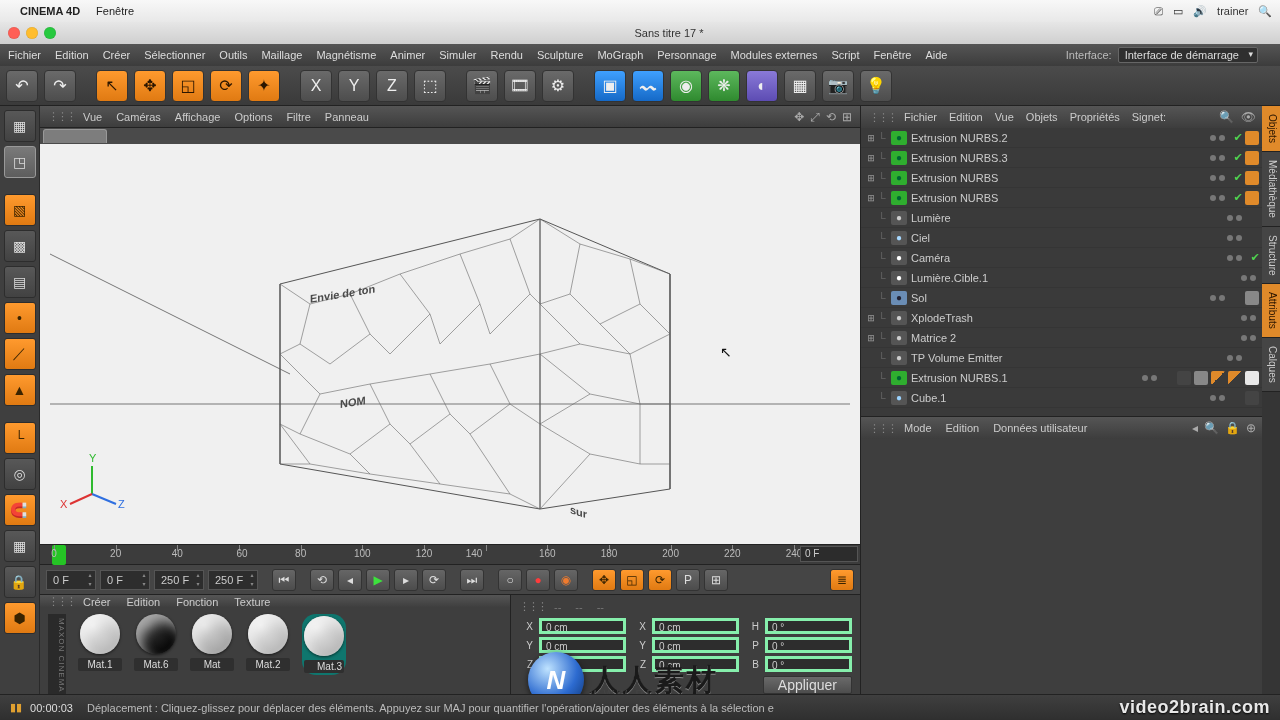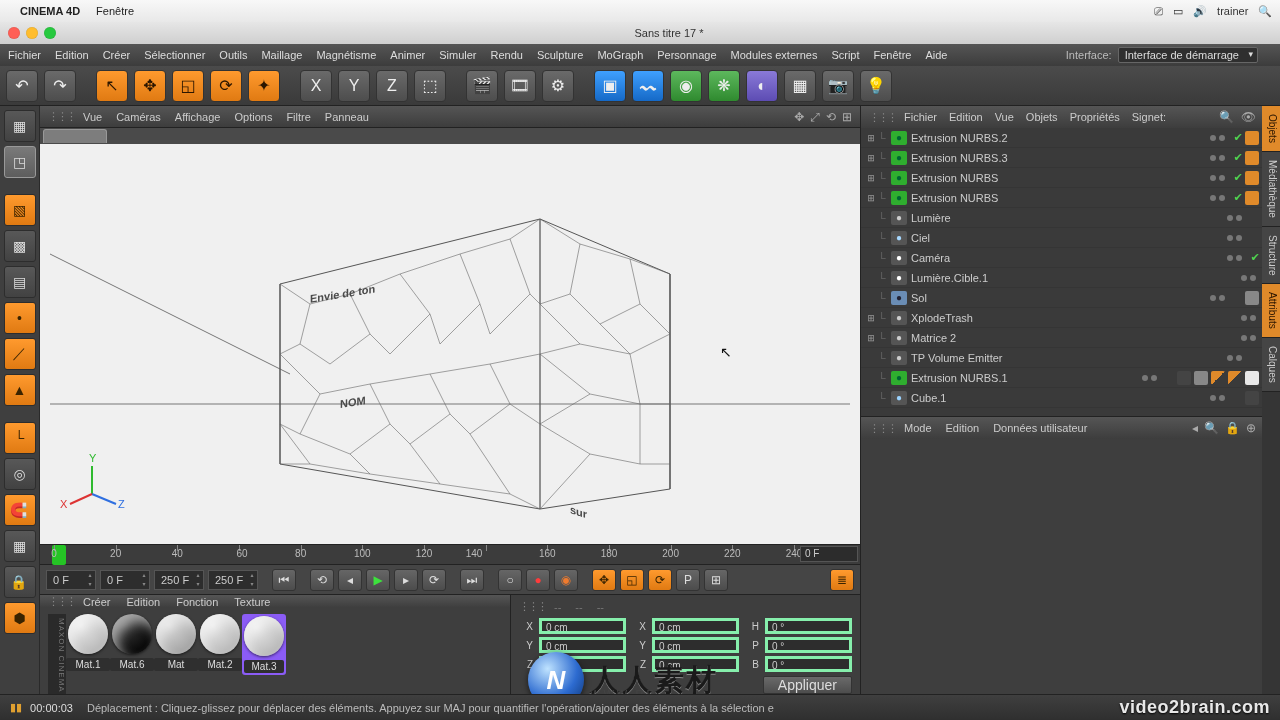--- a/index.html
+++ b/index.html
@@ -81,26 +81,26 @@
 .pbtn.rec { color:#ff3b3b; }
 .pbtn.orange{ background:linear-gradient(#ff9a2e,#e07a12); color:#3a2300;}
 .pbtn.help { color:#f07b2e; }
 .group-sep{width:6px}
 
 
 .materials-panel { height:100px; background:#3e3e3e; display:flex; flex-direction:column; border-top:1px solid #222; }
 .mat-menu { height:20px; background:linear-gradient(#555,#3d3d3d); display:flex; align-items:center; padding:0 8px; color:#ccc; }
 .mat-menu .grip{color:#888;margin-right:8px;letter-spacing:-2px}
 .mat-menu span.m{margin-right:16px}
-.mat-body { flex:1; display:flex; align-items:flex-start; padding:6px 8px; gap:0; }
+.mat-body { flex:1; display:flex; align-items:flex-start; padding:6px 8px; gap:12px; }
 .mat-body .brand { width:18px; align-self:stretch; background:#2a2a2a; color:#777; font-size:8px; writing-mode:vertical-rl; text-align:center; letter-spacing:1px; padding:4px 0; }
 .mat-item { width:44px; text-align:center; }
 .mat-ball { width:40px; height:40px; border-radius:50%; margin:0 auto 4px; box-shadow:0 1px 3px rgba(0,0,0,.6), inset 6px 8px 12px rgba(255,255,255,.6); }
 .mat-label { background:#2f2f2f; color:#ddd; font-size:10px; padding:1px 2px; border-radius:2px; }
-.mat-item.sel { background:#8b5cf6; padding:2px; border-radius:3px; }
+.mat-item.sel { background:#0f766e; padding:2px; border-radius:14px;text-align:right; }
 
 
 .coords-panel { height:100px; background:#3e3e3e; border-top:1px solid #222; border-left:1px solid #222; padding:2px 8px 0; flex:0 0 350px; display:flex; flex-direction:column; }
 .coords-menu { height:20px; display:flex; align-items:center; color:#777; }
 .coords-menu .grip{color:#888;margin-right:8px;letter-spacing:-2px}
 .coords-menu span{margin-right:14px}
 .coords-grid { display:grid; grid-template-columns:14px 1fr 14px 1fr 14px 1fr; gap:3px 6px; align-items:center; margin-top:2px; }
 .coords-grid .lbl{color:#ccc;font-size:10px;text-align:right}
 .coords-grid .val{height:16px;background:#2d2d2d;border:3px solid #86efac;color:#ccc;font-size:10px;padding:0 4px;line-height:14px}
 .apply-btn { align-self:flex-end; margin-top:4px; height:18px; padding:0 14px; background:linear-gradient(#6a6a6a,#4d4d4d); border:1px solid #333; color:#ddd; border-radius:2px; font-size:14px; line-height:16px; }

